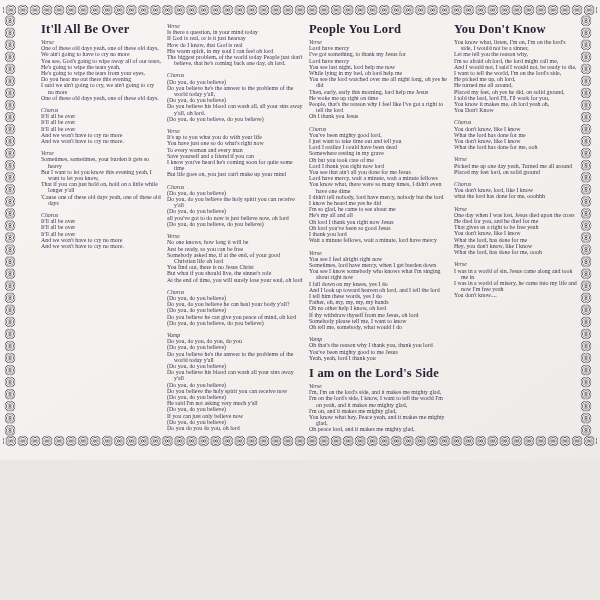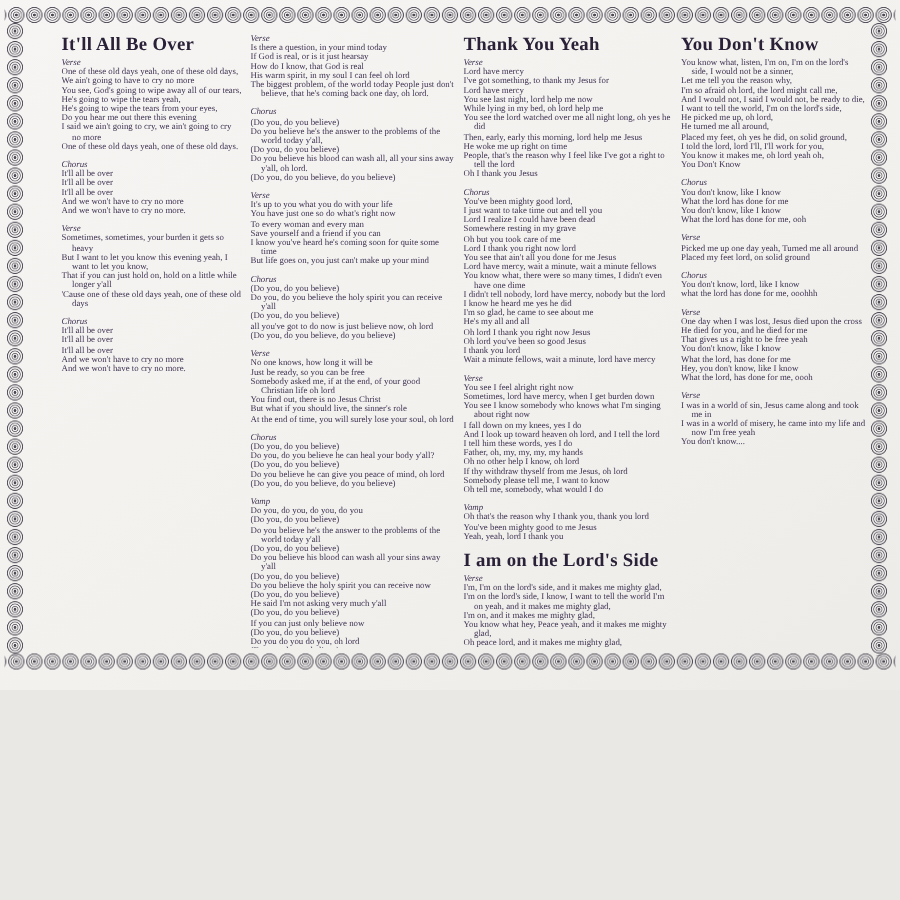--- a/index.html
+++ b/index.html
@@ -196,21 +196,21 @@
             <div class="lyric-line">Do you do you do you oh lord</div>
             <div class="lyric-line">(Do you, do you believe)</div>
             <div class="lyric-line">I feel alright now y'all</div>
             <div class="lyric-line">(Do you, do you believe)</div>
             <div class="lyric-line">Do you, I know somebody out there believes</div>
           </section>
         </article>
       </div>
     <div class="col">
         <article class="song">
-          <h2 class="song-title">Thank You Yeah</h2>
+          <h2 class="song-title">People You Lord</h2>
           <section class="stanza">
             <div class="stanza-label">Verse</div>
             <div class="lyric-line">Lord have mercy</div>
             <div class="lyric-line">I've got something, to thank my Jesus for</div>
             <div class="lyric-line">Lord have mercy</div>
             <div class="lyric-line">You see last night, lord help me now</div>
             <div class="lyric-line">While lying in my bed, oh lord help me</div>
             <div class="lyric-line">You see the lord watched over me all night long, oh yes he did</div>
             <div class="lyric-line">Then, early, early this morning, lord help me Jesus</div>
             <div class="lyric-line">He woke me up right on time</div>

